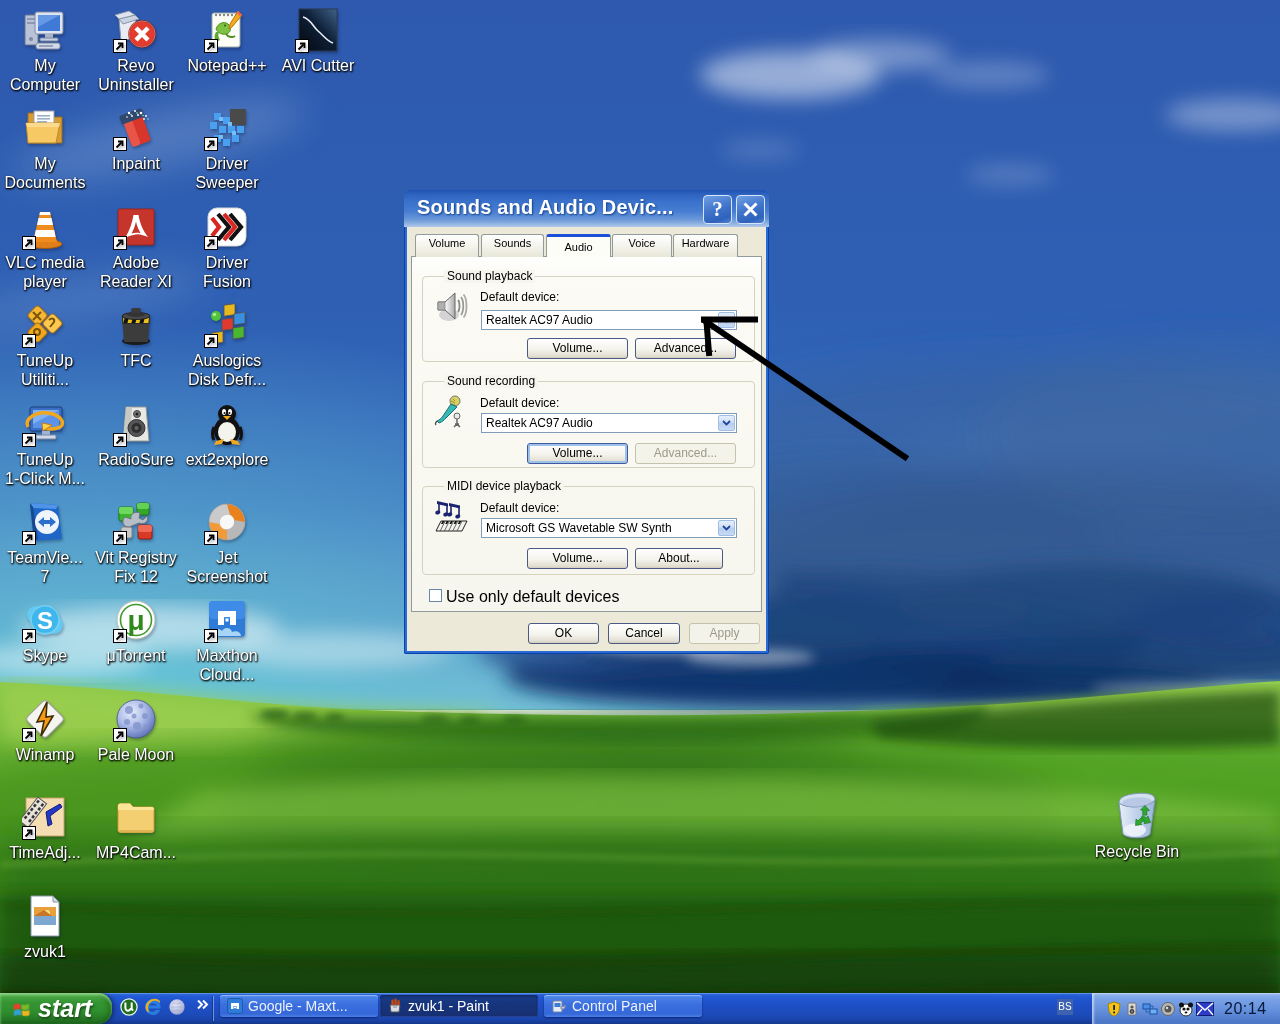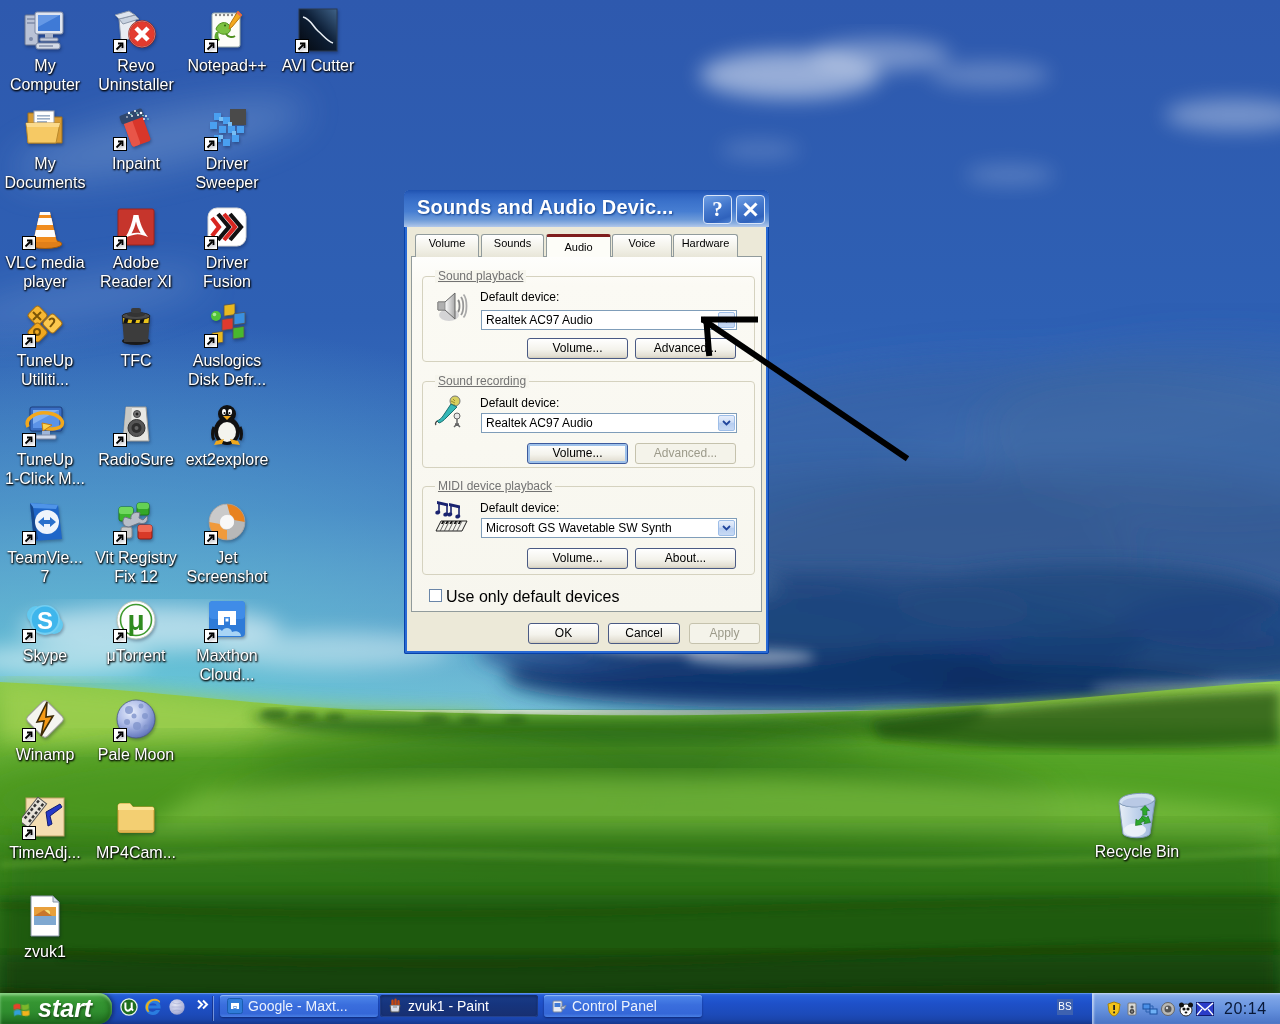--- a/index.html
+++ b/index.html
@@ -25,26 +25,26 @@
 .tbtn{position:absolute;top:5px;width:29px;height:29px;border-radius:4px;
   border:1px solid #d8e4f8;box-sizing:border-box;
   background:linear-gradient(160deg,#6fa0e6 0%,#4377cc 45%,#2f62bc 80%,#4f84d4 100%);
   display:flex;align-items:center;justify-content:center;}
 .tbtn .q{color:#fff;font-size:21px;font-weight:bold;font-family:"Liberation Serif",serif;}
 .dbody{position:absolute;left:3px;top:37px;width:359px;height:424px;background:#ece9d8;}
 .tab{position:absolute;top:7px;height:23px;background:linear-gradient(#fff,#f2f1e8 60%,#e8e6d8);
   border:1px solid #919b9c;border-bottom:none;border-radius:3px 3px 0 0;box-sizing:border-box;
   font-size:11px;color:#000;text-align:center;line-height:17px;z-index:2;}
 .tab.on{top:7px;height:23px;background:#fdfdf8;line-height:20px;
-  border-top:3px solid #7f1d1d;z-index:3;}
+  border-top:3px solid #1d4ed8;z-index:3;}
 .pane{position:absolute;left:4px;top:29px;width:351px;height:356px;background:#fdfdf6;
   border:1px solid #919b9c;box-sizing:border-box;
   background:linear-gradient(180deg,#fefefc,#fbfaf4 8%, #f7f6ee);z-index:1;}
 .grp{position:absolute;left:10px;width:333px;border:1px solid #d5d2bf;border-radius:4px;box-sizing:border-box;}
-.gt{position:absolute;left:12px;top:-7px;padding:0 3px;font-size:12px;color:#737373;background:#f7f6ee;white-space:nowrap;line-height:13px;text-decoration:underline;}
+.gt{position:absolute;left:21px;top:-7px;padding:0 3px;font-size:12px;color:#000000;background:#f7f6ee;white-space:nowrap;line-height:13px;}
 .gicon{position:absolute;width:38px;height:38px;}
 .dlabel{position:absolute;font-size:12px;color:#000;}
 .combo{position:absolute;width:256px;height:20px;background:#fff;border:1px solid #7f9db9;box-sizing:border-box;}
 .combo span{position:absolute;left:4px;top:2px;font-size:12px;color:#000;white-space:nowrap;}
 .cbtn{position:absolute;right:1px;top:1px;width:17px;height:16px;border-radius:2px;
   background:linear-gradient(180deg,#e6eefb 0%,#cfdef5 45%,#b6cdf0 50%,#c8daf4 100%);
   border:1px solid #9ebee8;box-sizing:border-box;display:flex;align-items:center;justify-content:center;}
 .btn{position:absolute;height:21px;border:1px solid #4a5a84;border-radius:3px;box-sizing:border-box;
   background:linear-gradient(180deg,#fff 0%,#f4f3ec 55%,#e2ded2 90%,#d2ccba 100%);
   font-size:12px;color:#000;text-align:center;line-height:19px;}
@@ -870,21 +870,21 @@
                 <path d="M1,1 L4.5,4.5 L8,1" stroke="#21459c" stroke-width="1.8" fill="none"></path>
               </svg>
             </div>
           </div>
 
    <div class="btn" style="left:115px;top:81px;width:101px">Volume...</div>
    <div class="btn" style="left:223px;top:81px;width:101px">Advanced...</div>
    <div class="btn foc" style="left:115px;top:186px;width:101px">Volume...</div>
    <div class="btn dis" style="left:223px;top:186px;width:101px">Advanced...</div>
    <div class="btn" style="left:115px;top:291px;width:101px">Volume...</div>
-   <div class="btn" style="left:223px;top:291px;width:101px">About...</div>
+   <div class="btn" style="left:223px;top:291px;width:88px">About...</div>
 
    <div class="chk"></div>
    <div class="chklb">Use only default devices</div>
   </div>
   <div class="btn" style="left:121px;top:396px;width:71px">OK</div>
   <div class="btn" style="left:201px;top:396px;width:72px">Cancel</div>
   <div class="btn dis" style="left:282px;top:396px;width:71px">Apply</div>
  </div>
 </div>
 <svg id="arrow" width="1280" height="1024" viewBox="0 0 1280 1024" style="position:absolute;left:0;top:0;pointer-events:none;z-index:50">

